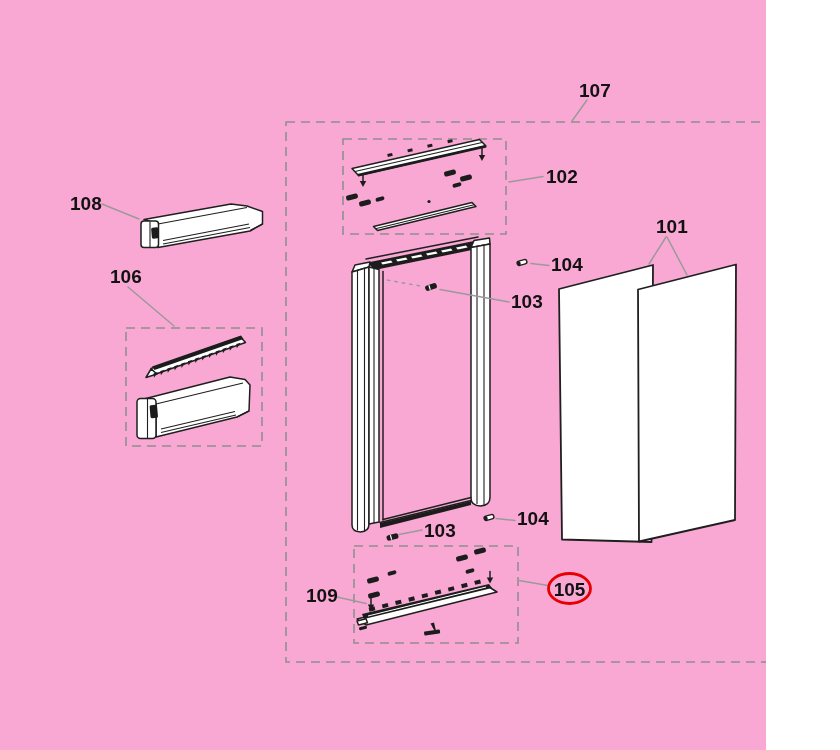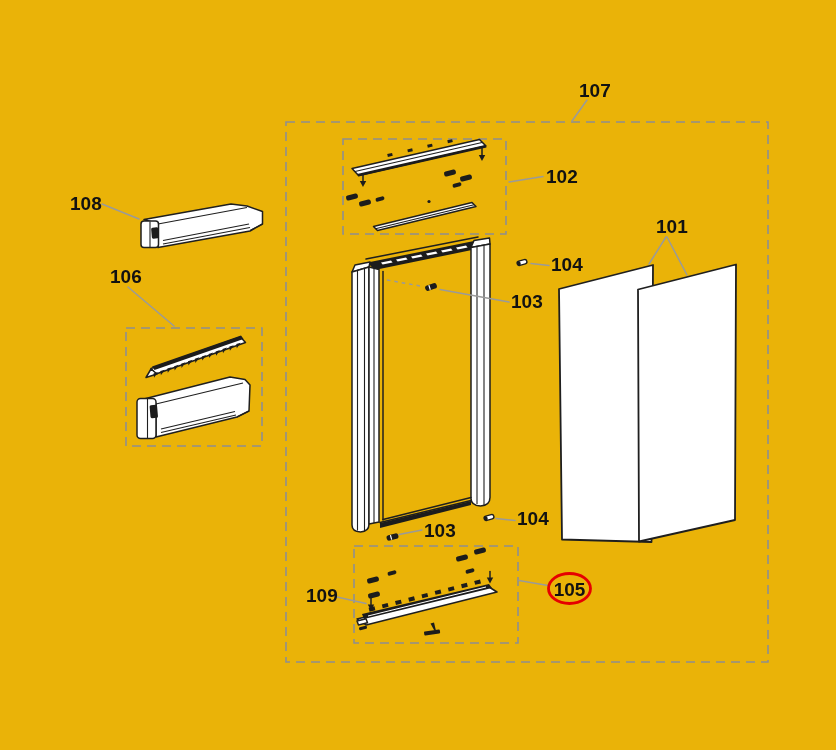--- a/index.html
+++ b/index.html
@@ -1,16 +1,16 @@
 <!DOCTYPE html>
 <html><head>
 <meta charset="utf-8">
 <style>
   html,body{margin:0;padding:0;background:#ffffff;}
-  .stage{position:relative;width:836px;height:750px;background:#eab308;overflow:hidden;text-align:center;}
+  .stage{position:relative;width:766px;height:750px;background:#f9a8d4;overflow:hidden;text-align:center;}
   svg{display:block;}
   .ln{fill:none;stroke:#1f1f1f;stroke-width:1.5;stroke-linejoin:round;stroke-linecap:round;}
   .thin{fill:none;stroke:#1f1f1f;stroke-width:1.1;stroke-linejoin:round;}
   .fw{fill:#ffffff;stroke:#1f1f1f;stroke-width:1.5;stroke-linejoin:round;}
   .fw18{fill:#ffffff;stroke:#1f1f1f;stroke-width:1.8;stroke-linejoin:round;}
   .dk{fill:#1c1c1c;stroke:none;}
   .dashbox{fill:none;stroke:#8f8f8f;stroke-width:1.6;stroke-dasharray:9 6;}
   .leader{fill:none;stroke:#9a9a9a;stroke-width:1.5;stroke-linecap:round;}
   .leaderd{fill:none;stroke:#9a9a9a;stroke-width:1.5;stroke-dasharray:3.5 4;}
   .lbl{font-family:"Liberation Sans","DejaVu Sans",sans-serif;font-weight:bold;font-size:19px;fill:#121212;}

